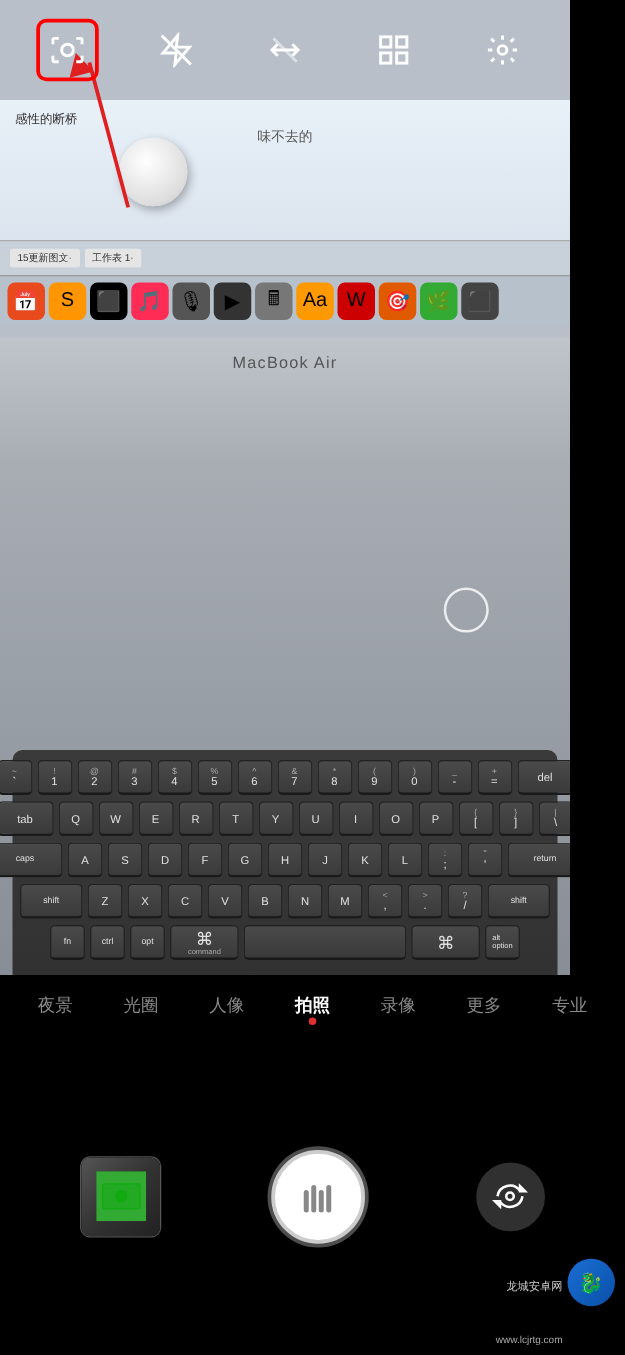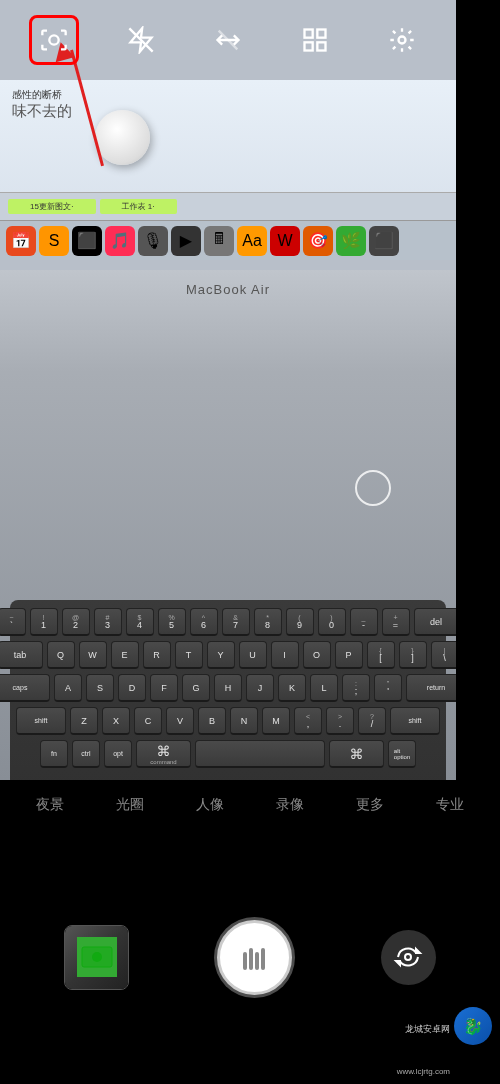--- a/index.html
+++ b/index.html
@@ -33,37 +33,38 @@
     }
     .screen-content {
       padding: 8px 12px;
       flex: 1;
     }
     .screen-text-1 {
       font-size: 10px;
       color: #333;
     }
     .screen-text-2 {
-      font-size: 15px;
+      font-size: 11px;
       color: #555;
+      text-align: center;
     }
     .taskbar {
       height: 28px;
       background: #c8d0da;
       display: flex;
       align-items: center;
       padding: 0 8px;
       gap: 4px;
       border-top: 1px solid #aaa;
     }
     .taskbar-tab {
       font-size: 8px;
       color: #333;
-      background: #bef264;
-      padding: 2px 22px;
+      background: #e5e5e5;
+      padding: 2px 6px;
       border-radius: 2px;
     }
     .dock-bar {
       height: 40px;
       background: rgba(180,190,200,0.9);
       display: flex;
       align-items: center;
       padding: 2px 6px;
       gap: 3px;
       border-top: 1px solid #999;
@@ -617,20 +618,21 @@
   </div>
 
 </div>
 
 <div id="bottom-area">
 
   <div class="mode-selector">
     <div class="mode-item">夜景</div>
     <div class="mode-item">光圈</div>
     <div class="mode-item">人像</div>
+    <div class="mode-item active">拍照</div>
     <div class="mode-item">录像</div>
     <div class="mode-item">更多</div>
     <div class="mode-item">专业</div>
   </div>
 
   <div class="camera-controls">
 
     <div class="thumbnail">
       <div class="thumbnail-img">
         <svg width="40" height="40" viewBox="0 0 40 40">

